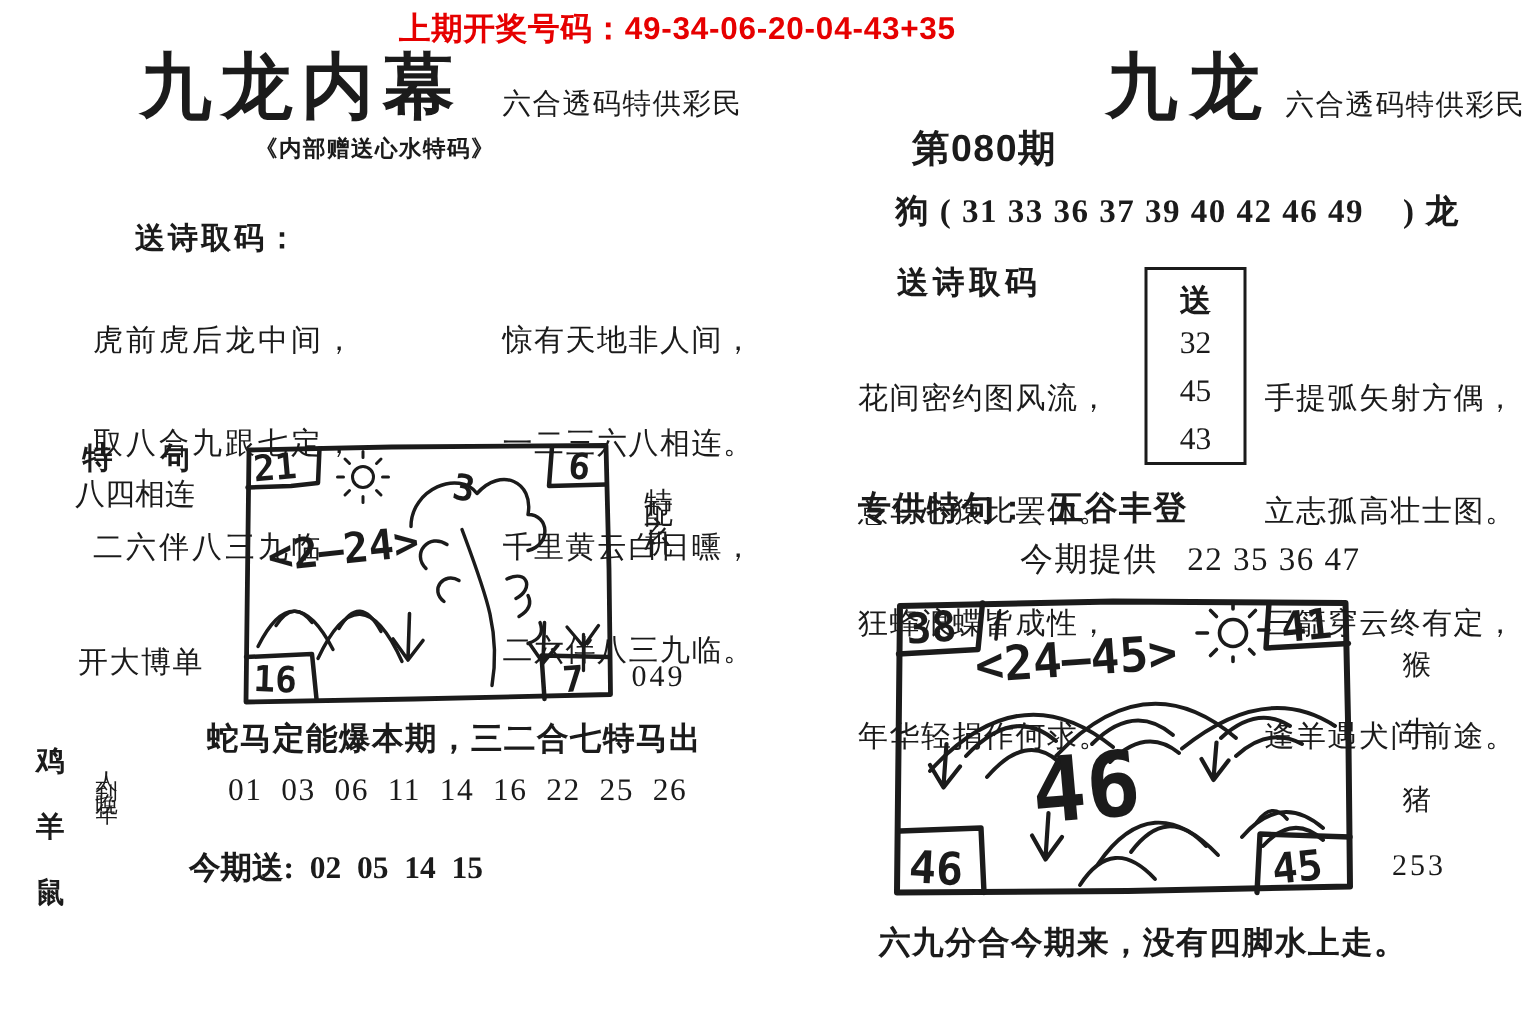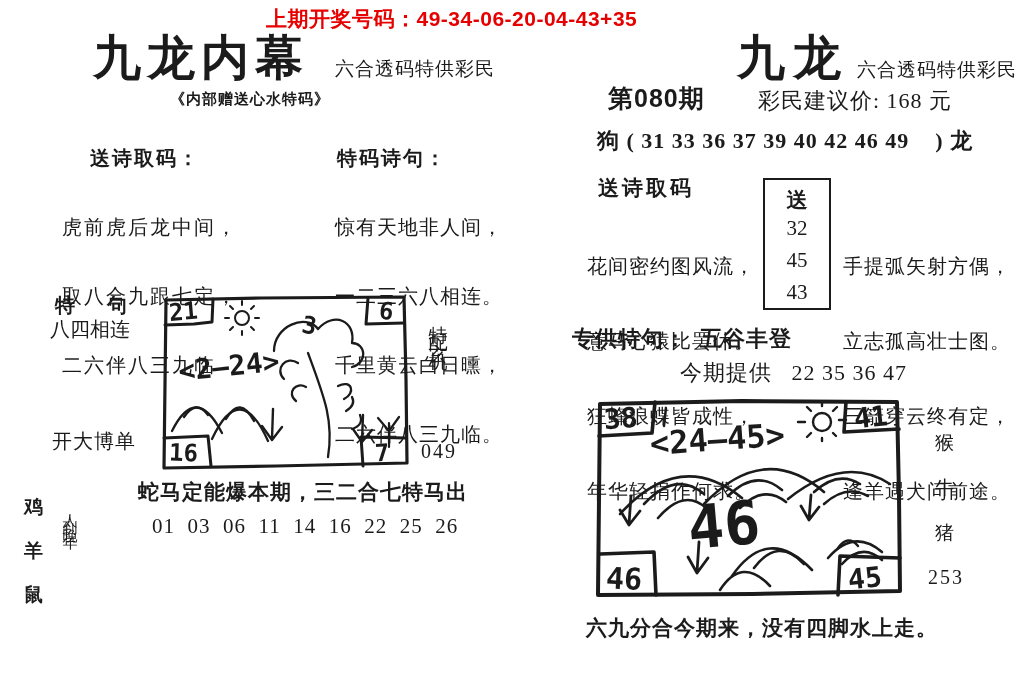--- a/index.html
+++ b/index.html
@@ -32,21 +32,20 @@
   <div class="abs" style="left:335px;top:56px;font-size:19px;letter-spacing:1px;">六合透码特供彩民</div>
   <div class="abs b" style="left:170px;top:90px;font-size:15px;letter-spacing:1px;">《内部赠送心水特码》</div>
 
   <div class="abs b" style="left:90px;top:145px;font-size:20px;letter-spacing:2px;">送诗取码：</div>
   <div class="abs poem" style="left:62px;top:170px;font-size:20px;line-height:23px;letter-spacing:2px;">
     <div>虎前虎后龙中间，</div>
     <div>取八合九跟七定，</div>
     <div>二六伴八三九临</div>
   </div>
 
-  <div class="abs b" style="left:337px;top:145px;font-size:20px;letter-spacing:2px;">特码诗句：</div>
   <div class="abs poem" style="left:335px;top:170px;font-size:20px;line-height:23px;letter-spacing:1px;">
     <div>惊有天地非人间，</div>
     <div>一二三六八相连。</div>
     <div>千里黄云白日曛，</div>
     <div>二六伴八三九临。</div>
   </div>
 
   <div class="abs b" style="left:55px;top:292px;font-size:20px;letter-spacing:6px;">特　句</div>
   <div class="abs" style="left:50px;top:316px;font-size:20px;">八四相连</div>
   <div class="abs" style="left:52px;top:428px;font-size:20px;letter-spacing:1px;">开大博单</div>
@@ -89,36 +88,36 @@
     <g class="stroke" stroke-width="2.2">
       <path d="M233 156 L233 132 M233 140 L222 127 M233 140 L243 126"></path>
     </g>
   </svg>
 
   <div class="abs vert" style="left:425px;top:310px;font-size:19px;letter-spacing:9px;">特配玄机</div>
   <div class="abs" style="left:421px;top:440px;font-size:20px;letter-spacing:2px;">049</div>
 
   <div class="abs b" style="left:138px;top:478px;font-size:21px;letter-spacing:1px;">蛇马定能爆本期，三二合七特马出</div>
   <div class="abs" style="left:152px;top:514px;font-size:21px;letter-spacing:1px;">01  03  06  11  14  16  22  25  26</div>
+  <div class="abs b" style="left:126px;top:564px;font-size:21px;">今期送:  02  05  14  15</div>
 
   <div class="zcol" style="left:24px;top:494px;font-size:19px;font-weight:bold;gap:18px;">
     <div>鸡</div>
     <div>羊</div>
     <div>鼠</div>
   </div>
   <div class="abs vert" style="left:60px;top:502px;font-size:15px;letter-spacing:7px;">人到晚年</div>
 
   <div class="abs b" style="left:737px;top:26px;font-size:48px;letter-spacing:8px;">九龙</div>
   <div class="abs" style="left:857px;top:57px;font-size:19px;letter-spacing:1px;">六合透码特供彩民</div>
   <div class="abs b" style="left:608px;top:82px;font-size:25px;font-family:'Liberation Sans','DejaVu Sans',sans-serif;letter-spacing:1px;">第080期</div>
-  <div class="abs" style="left:758px;top:86px;font-size:22px;letter-spacing:1px;">彩民建议价: 168 元</div>
   <div class="abs b" style="left:597px;top:126px;font-size:22px;letter-spacing:1px;">狗 ( 31 33 36 37 39 40 42 46 49    ) 龙</div>
 
   <div class="abs b" style="left:598px;top:174px;font-size:21px;letter-spacing:3px;">送诗取码</div>
-  <div class="abs poem" style="left:572px;top:204px;font-size:20px;line-height:25px;letter-spacing:1px;margin-left:15px;">
+  <div class="abs poem" style="left:572px;top:204px;font-size:20px;line-height:25px;letter-spacing:1px;">
     <div>花间密约图风流，</div>
     <div>意马心猿比罢休。</div>
     <div>狂蜂浪蝶皆成性，</div>
     <div>年华轻捐作何求。</div>
   </div>
 
   <div class="sendbox" style="left:763px;top:178px;width:68px;height:132px;">
     <div class="b" style="font-size:21px;margin-top:6px;">送</div>
     <div style="font-size:21px;margin-top:2px;">32</div>
     <div style="font-size:21px;margin-top:7px;">45</div>

